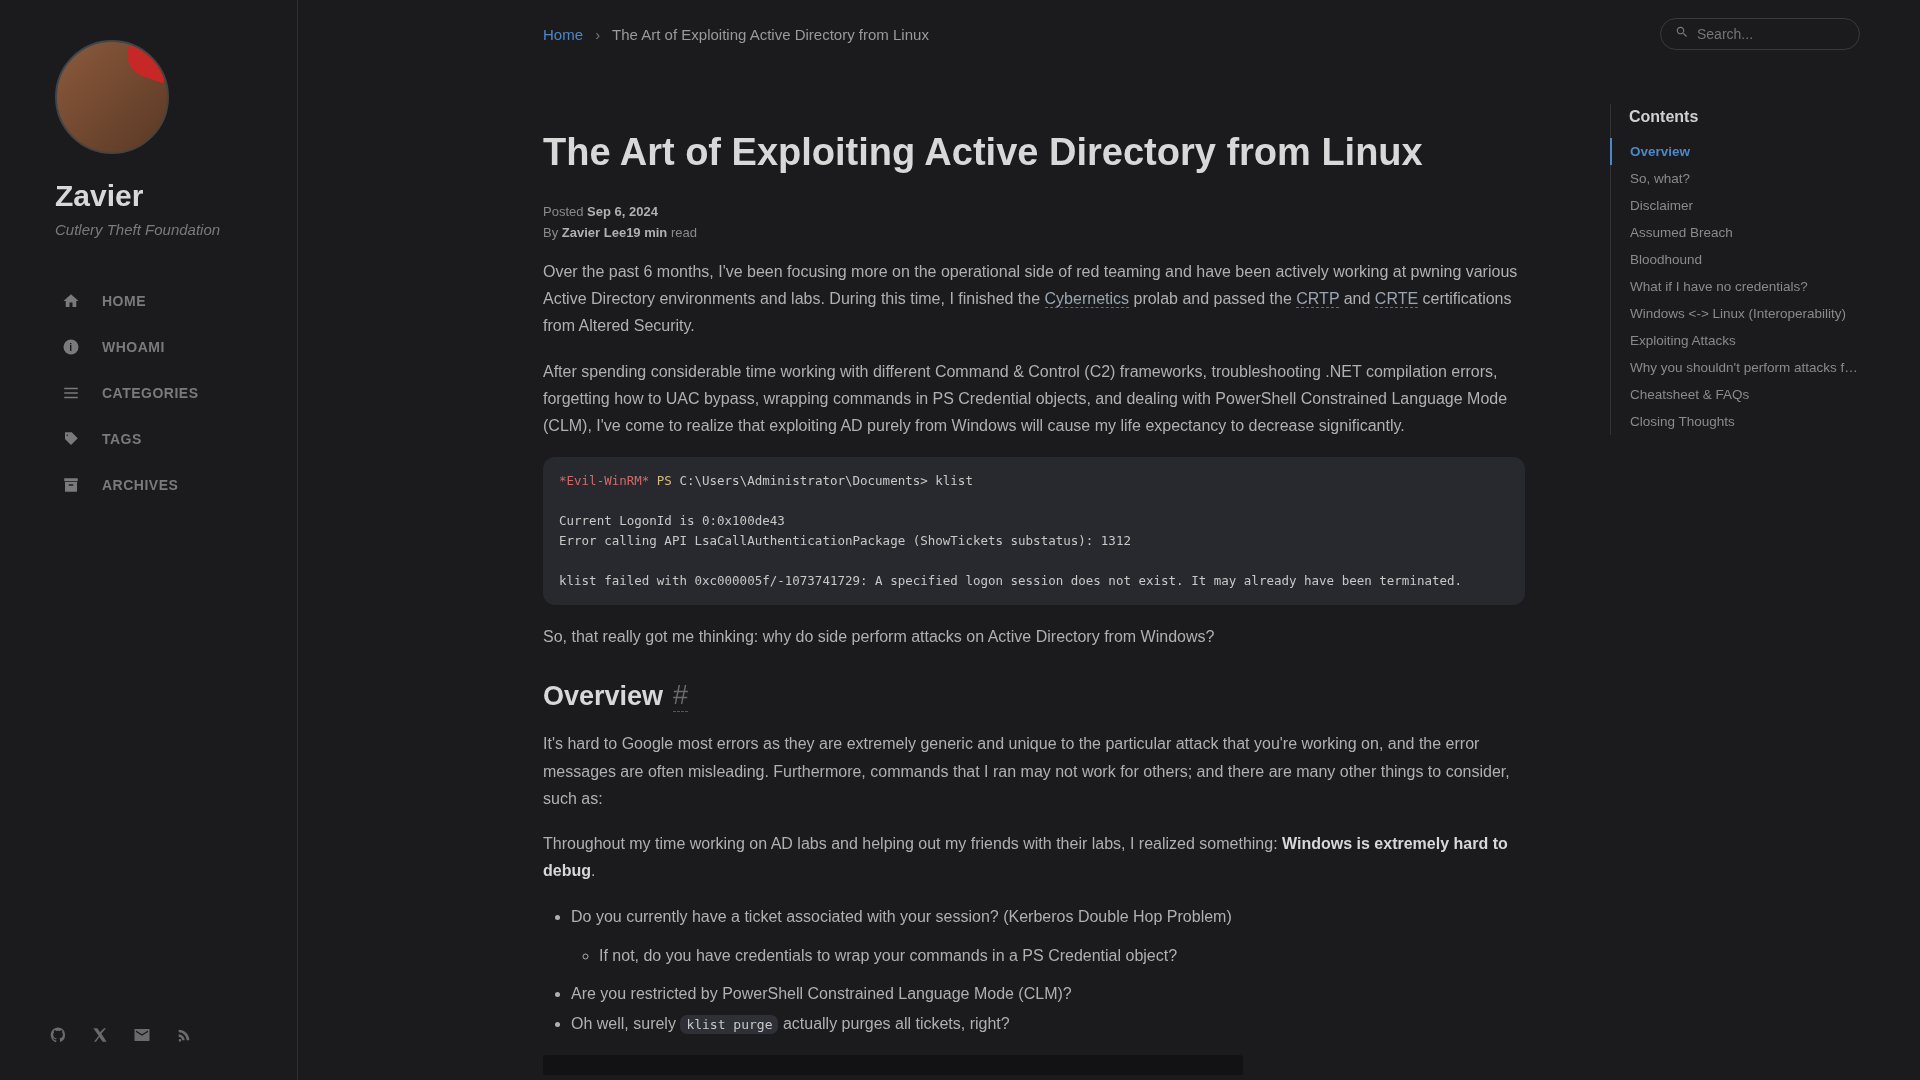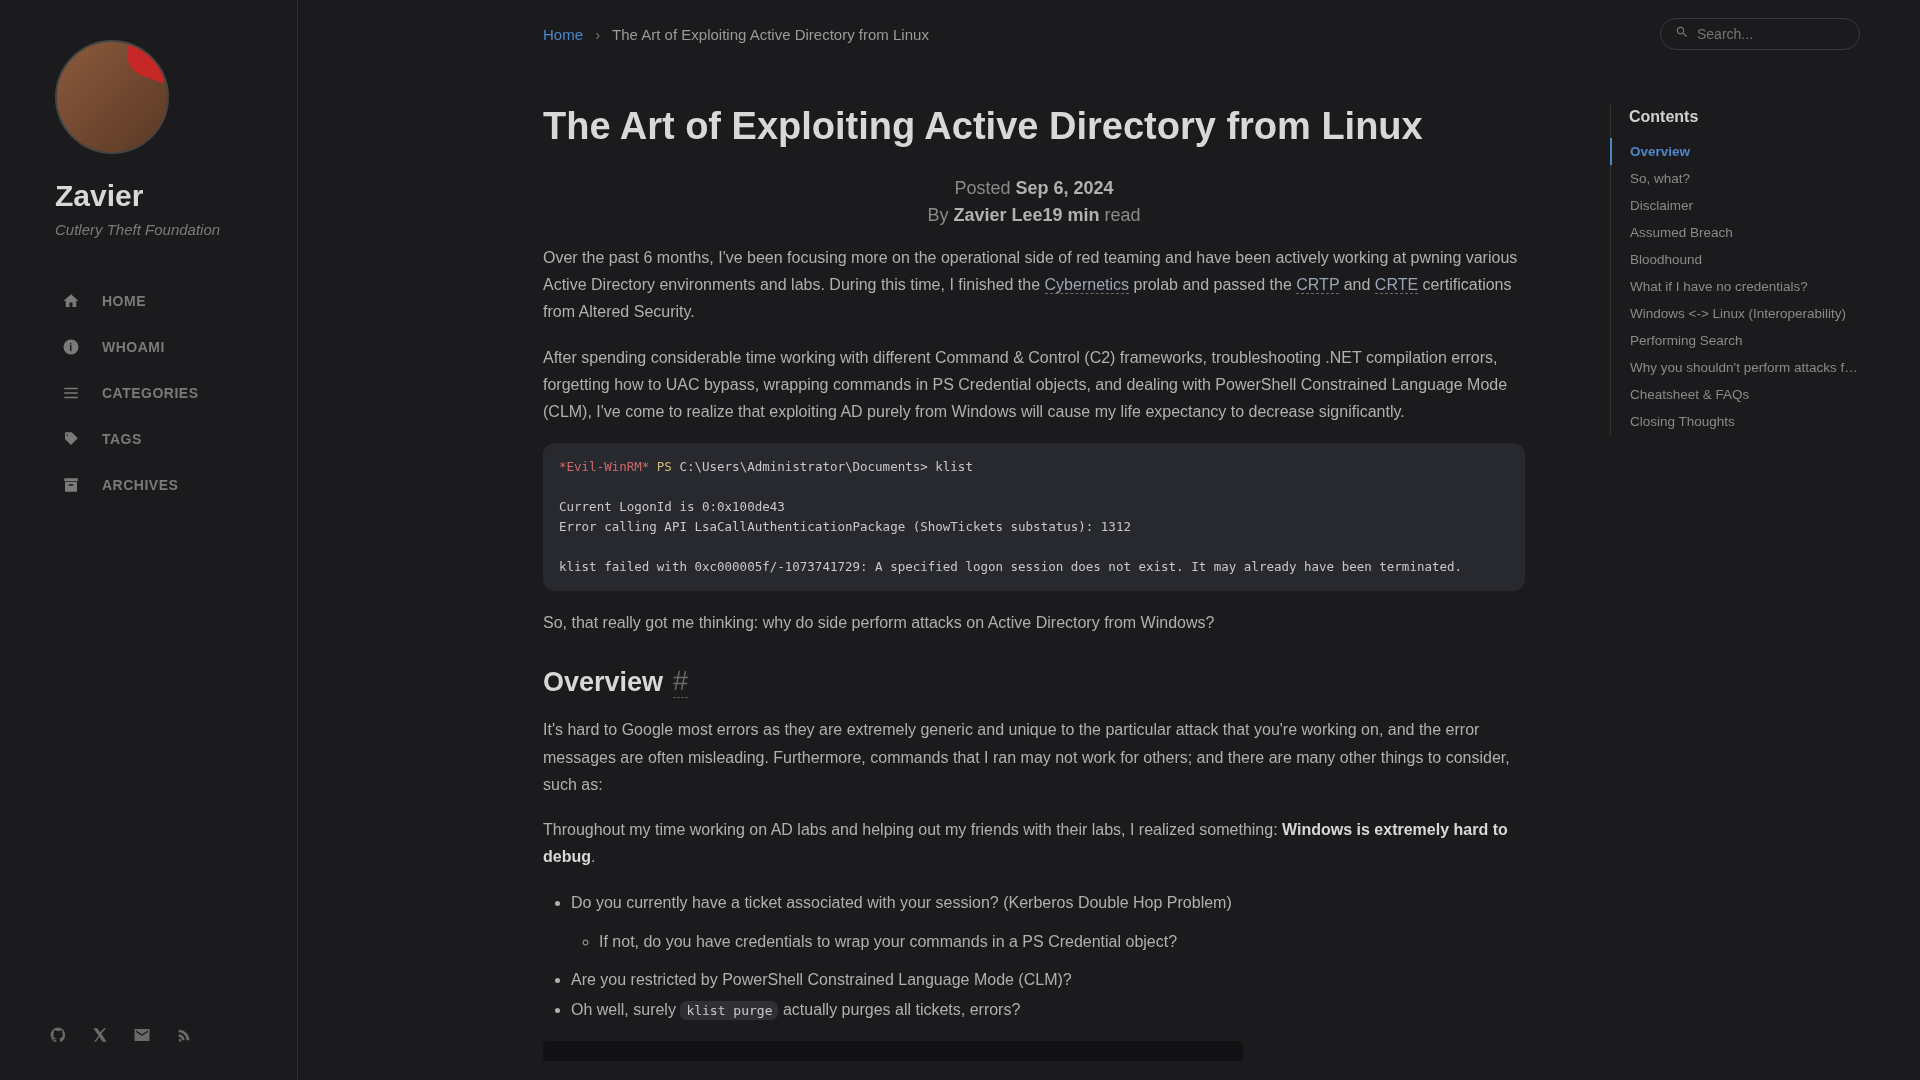--- a/index.html
+++ b/index.html
@@ -88,21 +88,21 @@
 .content-col {
   flex: 1;
   padding: 18px 0 0 0;
   overflow: hidden;
 }
 .topbar {
   display: flex;
   align-items: center;
   justify-content: space-between;
   padding: 0 60px 0 245px;
-  margin-bottom: 55px;
+  margin-bottom: 81px;
 }
 .breadcrumb { font-size: 15px; color: #9a9a9a; }
 .breadcrumb a { color: #4d87c7; text-decoration: none; }
 .bc-sep { margin: 0 8px; color: #7a7a7a; }
 .search {
   display: flex;
   align-items: center;
   border: 1px solid #3a3a3e;
   border-radius: 18px;
   padding: 6px 14px;
@@ -122,22 +122,22 @@
   color: #b5b5b5;
 }
 .article h1 {
   font-size: 38px;
   font-weight: 700;
   color: #d8d8d8;
   margin-bottom: 30px;
 }
 .meta-row {
   display: flex;
-  justify-content: center;
-  font-size: 18px;
+  justify-content: flex-start;
+  font-size: 13px;
   color: #8a8a8a;
   margin-bottom: 6px;
 }
 .meta-row .strong { color: #b0b0b0; font-weight: 600; }
 .article p {
   line-height: 1.7;
   margin: 18px 0;
   color: #b0b0b0;
 }
 .article a { color: #9aa5b3; text-decoration: none; border-bottom: 1px dashed #6a6a6a; }
@@ -354,37 +354,37 @@
         <span>Throughout my time working on AD labs and helping out my friends with their labs, I realized something: </span><strong>Windows is extremely hard to debug</strong><span>.</span>
       </p>
 
       <ul>
         <li>Do you currently have a ticket associated with your session? (Kerberos Double Hop Problem)</li>
         <ul>
             <li>If not, do you have credentials to wrap your commands in a PS Credential object?</li>
           </ul>
         <li>Are you restricted by PowerShell Constrained Language Mode (CLM)?</li>
         <li>
-          <span>Oh well, surely </span><span class="inline-code">klist purge</span><span> actually purges all tickets, errors?</span>
+          <span>Oh well, surely </span><span class="inline-code">klist purge</span><span> actually purges all tickets, right?</span>
         </li>
       </ul>
 
       <div class="img-placeholder"></div>
     </article>
   </div>
 
   <div class="toc">
     <div class="toc-title">Contents</div>
     <div id="toc-items">
         <div class="toc-item active">Overview</div>
         <div class="toc-item">So, what?</div>
         <div class="toc-item">Disclaimer</div>
         <div class="toc-item">Assumed Breach</div>
         <div class="toc-item">Bloodhound</div>
         <div class="toc-item">What if I have no credentials?</div>
         <div class="toc-item">Windows &lt;-&gt; Linux (Interoperability)</div>
-        <div class="toc-item">Performing Search</div>
+        <div class="toc-item">Exploiting Attacks</div>
         <div class="toc-item">Why you shouldn't perform attacks fro…</div>
         <div class="toc-item">Cheatsheet &amp; FAQs</div>
         <div class="toc-item">Closing Thoughts</div>
       </div>
   </div>
 </div>
 
 </body></html>

